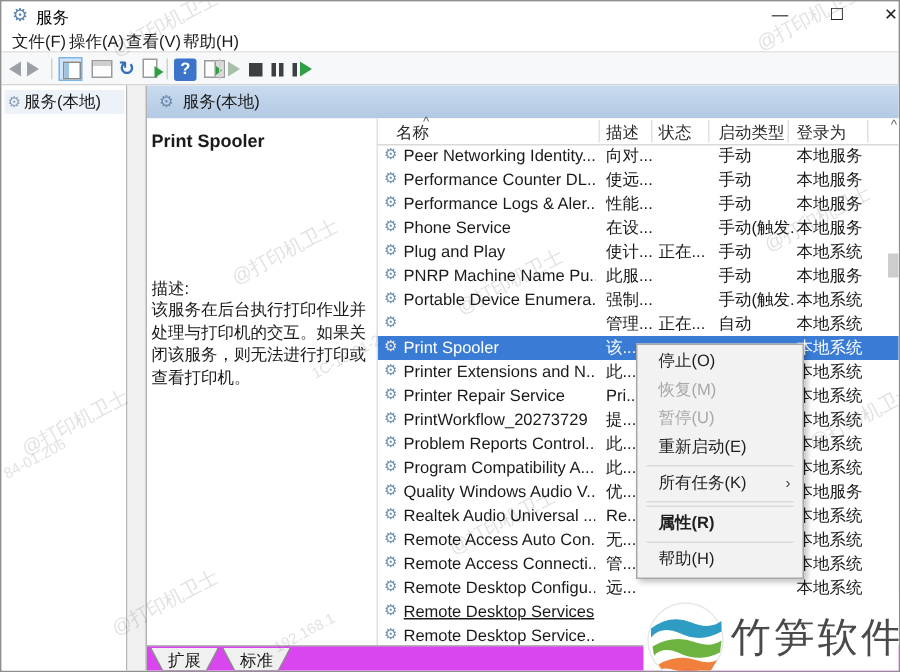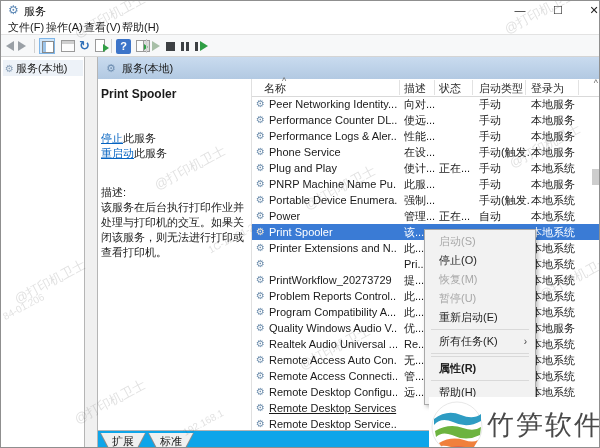--- a/index.html
+++ b/index.html
@@ -62,21 +62,21 @@
   .sort-caret{position:absolute;top:-3px;font-size:9px;color:#666;}
   .rows{position:absolute;left:0;top:17px;width:100%;height:334px;overflow:hidden;}
   .lrow{position:absolute;left:0;width:100%;height:16px;line-height:16px;}
   .lrow .gear{position:absolute;left:4px;top:0;font-size:10px;color:#6f8fae;}
   .lrow .c{position:absolute;top:0;height:16px;overflow:hidden;white-space:nowrap;}
   .lrow.sel{background:#3a7bd5;color:#fff;}
   .lrow.sel .gear{color:#f0e6d2;}
   .scroll-caret{position:absolute;right:3px;top:-1px;font-size:9px;color:#666;}
   .scroll-thumb{position:absolute;right:0px;top:73px;width:9px;height:16px;background:#cdcdcd;}
   
-  .tabstrip{position:absolute;left:0;top:373px;width:503px;height:19px;background:#0ea5e9;border-top:1px solid #b5b5b5;box-sizing:border-box;}
+  .tabstrip{position:absolute;left:0;top:373px;width:503px;height:19px;background:#d946ef;border-top:1px solid #b5b5b5;box-sizing:border-box;}
   .tab{position:relative;display:inline-block;margin-left:2px;height:16px;}
   .tab .outer{position:absolute;left:0;top:0;width:100%;height:100%;background:#8b8b8b;clip-path:polygon(0 0,100% 0,82% 100%,18% 100%);}
   .tab .inner{position:absolute;left:1px;top:0;right:1px;bottom:1px;background:#f0f0f0;clip-path:polygon(0 0,100% 0,82% 100%,18% 100%);}
   .tab .lbl{position:relative;display:block;padding:1px 12px 0 12px;font-size:11px;z-index:2;}
   
   .cmenu{position:absolute;left:423px;top:228px;width:112px;background:#f2f2f2;border:1px solid #a8a8a8;box-shadow:2px 2px 4px rgba(0,0,0,.25);box-sizing:border-box;padding:2px 0;z-index:40;font-size:11px;}
   .mi{position:relative;height:19px;line-height:19px;padding-left:14px;color:#1f1f1f;}
   .mi.disabled{color:#a8a8a8;}
   .mi.bold{font-weight:bold;}
   .mi .arrow{position:absolute;right:8px;top:0;font-size:10px;color:#444;}
@@ -135,24 +135,20 @@
   </div>
   <div class="splitter"></div>
 
   <div class="rightpanel">
     <div class="band">
       <span class="gear">⚙</span><span>服务(本地)</span>
     </div>
 
     <div class="extpanel">
       <div class="svc-name">Print Spooler</div>
-      <div class="svc-links">
-        <div><span class="link">停止</span><span>此服务</span></div>
-        <div><span class="link">重启动</span><span>此服务</span></div>
-      </div>
       <div class="desc-label">描述:</div>
       <div class="desc-text">该服务在后台执行打印作业并处理与打印机的交互。如果关闭该服务，则无法进行打印或查看打印机。</div>
     </div>
 
     <div class="list">
       <div class="lheader" id="lheader">
         <span class="sort-caret" style="left:30px">^</span>
         <span class="scroll-caret">^</span>
       <span class="hcell" style="left: 12px;">名称</span>
           <span class="hsep" style="left: 147px;"></span>
@@ -218,21 +214,20 @@
           <div class="lrow" style="top: 96px;">
             <span class="gear">⚙</span>
             <span class="c" style="left: 17px; width: 128px;">Portable Device Enumera...</span>
             <span class="c" style="left: 152px; width: 33px;">强制...</span>
             <span class="c" style="left: 187px; width: 38px;"></span>
             <span class="c" style="left: 227px; width: 50px;">手动(触发...</span>
             <span class="c" style="left: 279px; width: 46px;">本地系统</span>
           </div>
           <div class="lrow" style="top: 112px;">
             <span class="gear">⚙</span>
-            <span class="c" style="left: 17px; width: 128px;">Power</span>
             <span class="c" style="left: 152px; width: 33px;">管理...</span>
             <span class="c" style="left: 187px; width: 38px;">正在...</span>
             <span class="c" style="left: 227px; width: 50px;">自动</span>
             <span class="c" style="left: 279px; width: 46px;">本地系统</span>
           </div>
           <div class="lrow sel" style="top: 128px;">
             <span class="gear">⚙</span>
             <span class="c" style="left: 17px; width: 128px;">Print Spooler</span>
             <span class="c" style="left: 152px; width: 33px;">该...</span>
             <span class="c" style="left: 187px; width: 38px;"></span>
@@ -242,20 +237,21 @@
           <div class="lrow" style="top: 144px;">
             <span class="gear">⚙</span>
             <span class="c" style="left: 17px; width: 128px;">Printer Extensions and N...</span>
             <span class="c" style="left: 152px; width: 33px;">此...</span>
             <span class="c" style="left: 187px; width: 38px;"></span>
             <span class="c" style="left: 227px; width: 50px;"></span>
             <span class="c" style="left: 279px; width: 46px;">本地系统</span>
           </div>
           <div class="lrow" style="top: 160px;">
             <span class="gear">⚙</span>
+            <span class="c" style="left: 17px; width: 128px;">Printer Repair Service</span>
             <span class="c" style="left: 152px; width: 33px;">Pri...</span>
             <span class="c" style="left: 187px; width: 38px;"></span>
             <span class="c" style="left: 227px; width: 50px;"></span>
             <span class="c" style="left: 279px; width: 46px;">本地系统</span>
           </div>
           <div class="lrow" style="top: 176px;">
             <span class="gear">⚙</span>
             <span class="c" style="left: 17px; width: 128px;">PrintWorkflow_20273729</span>
             <span class="c" style="left: 152px; width: 33px;">提...</span>
             <span class="c" style="left: 187px; width: 38px;"></span>
@@ -334,21 +330,20 @@
             <span class="c" style="left: 227px; width: 50px;"></span>
             <span class="c" style="left: 279px; width: 46px;"></span>
           </div>
         </div>
     </div>
 
     <div class="tabstrip" id="tabstrip"><span class="tab"><span class="outer"></span><span class="inner"></span><span class="lbl">扩展</span></span><span class="tab"><span class="outer"></span><span class="inner"></span><span class="lbl">标准</span></span></div>
   </div>
 
   <div class="cmenu" id="cmenu">
-      <div class="mi disabled">启动(S)</div>
       <div class="mi">停止(O)</div>
       <div class="mi disabled">恢复(M)</div>
       <div class="mi disabled">暂停(U)</div>
       <div class="mi">重新启动(E)</div>
       <div class="msep"></div>
       <div class="mi">所有任务(K)<span class="arrow">›</span></div>
       <div class="msep"></div>
       <div class="msep"></div>
       <div class="mi bold">属性(R)</div>
       <div class="msep"></div>

